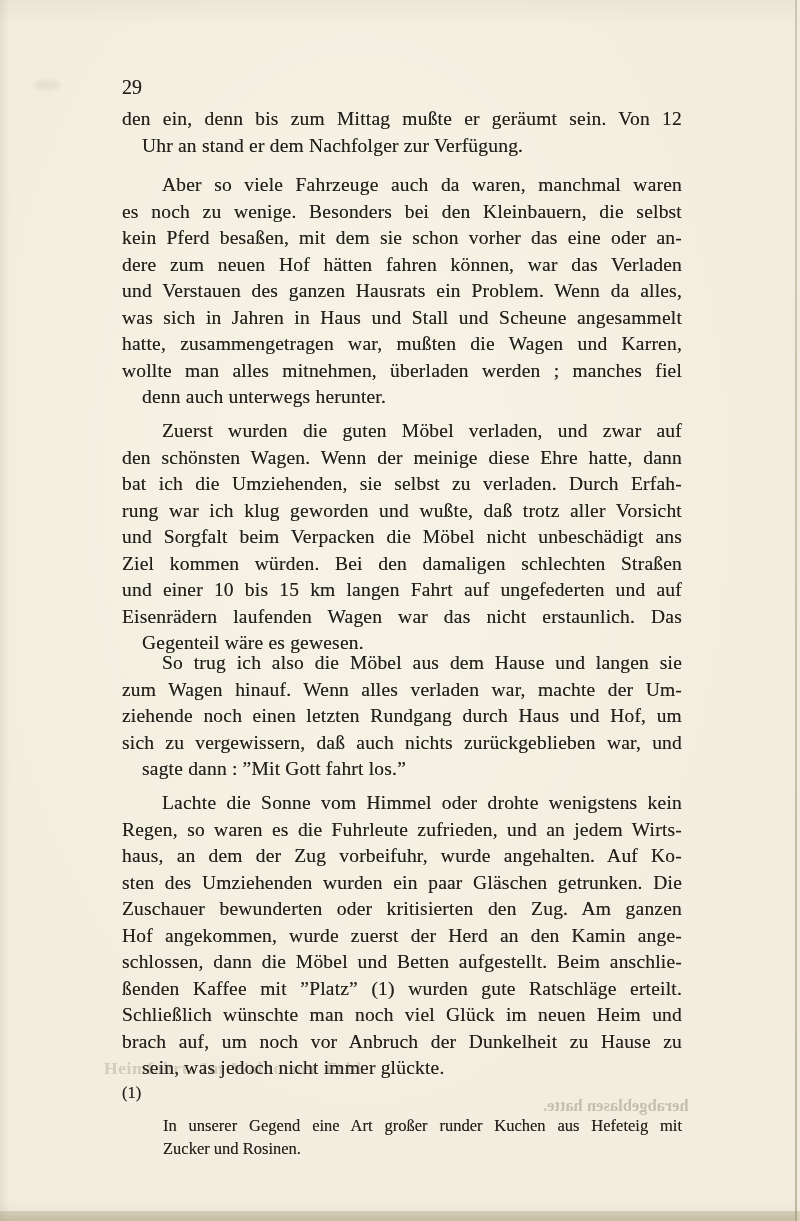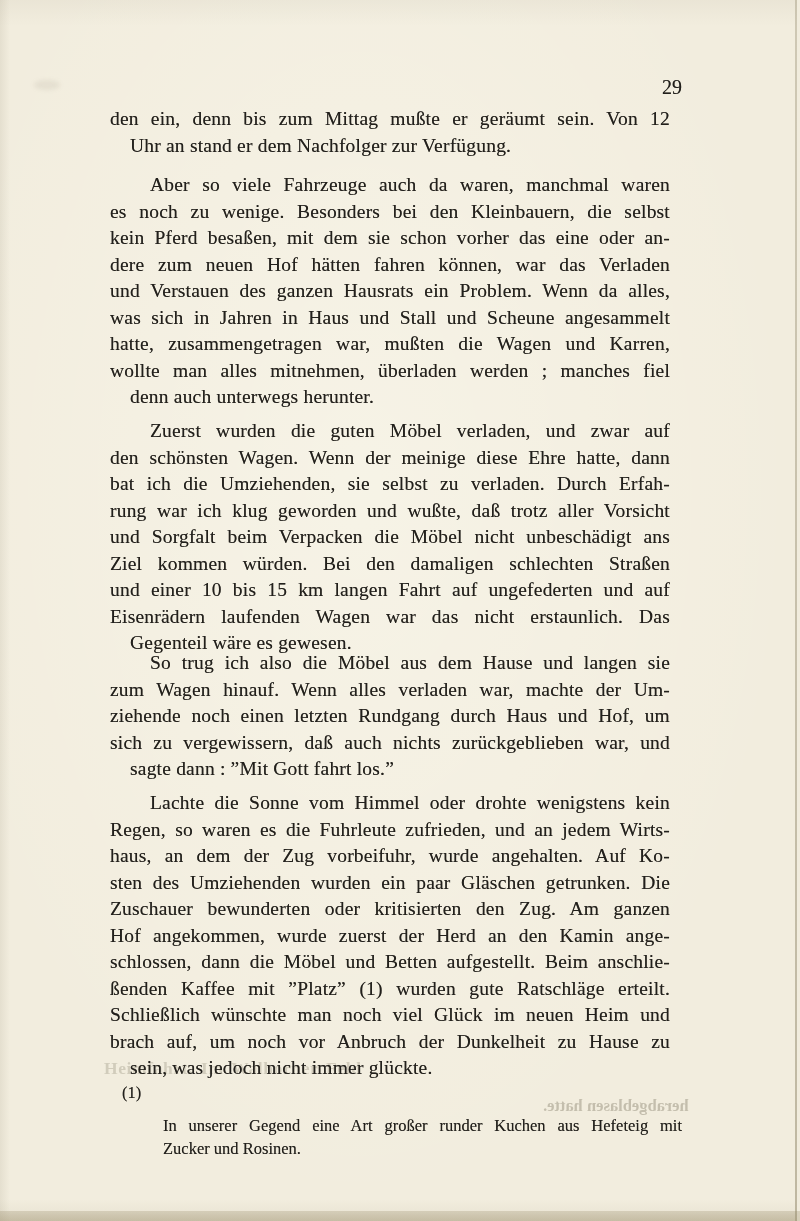--- a/index.html
+++ b/index.html
@@ -16,26 +16,25 @@
     background:
       linear-gradient(180deg, rgba(90,80,55,0.05), rgba(90,80,55,0) 26px),
       linear-gradient(0deg, rgba(120,105,70,0.22), rgba(120,105,70,0.05) 9px, rgba(120,105,70,0) 22px),
       linear-gradient(90deg, rgba(110,100,75,0.10), rgba(110,100,75,0) 10px),
       linear-gradient(270deg, rgba(255,255,248,0.55), rgba(255,255,248,0) 4px),
       radial-gradient(ellipse at 45% 40%, rgba(255,255,246,0.35), rgba(255,255,246,0) 70%),
       #f2edde;
   }
   .page-number {
     position: absolute; left: 122px; top: 74px; width: 560px;
-    text-align: right;
     font-size: 20px; line-height: 26px;
     text-shadow: 0 0 0.5px rgba(40,35,28,0.55);
   }
   .para {
-    position: absolute; left: 110px; width: 560px;
+    position: absolute; left: 122px; width: 560px;
   }
   .line {
     height: 26.5px; line-height: 26.5px;
     font-size: 19.5px;
     text-align: justify; text-align-last: justify;
     letter-spacing: 0.2px;
     white-space: normal;
     overflow: hidden;
     text-shadow: 0 0 0.5px rgba(40,35,28,0.55);
   }

